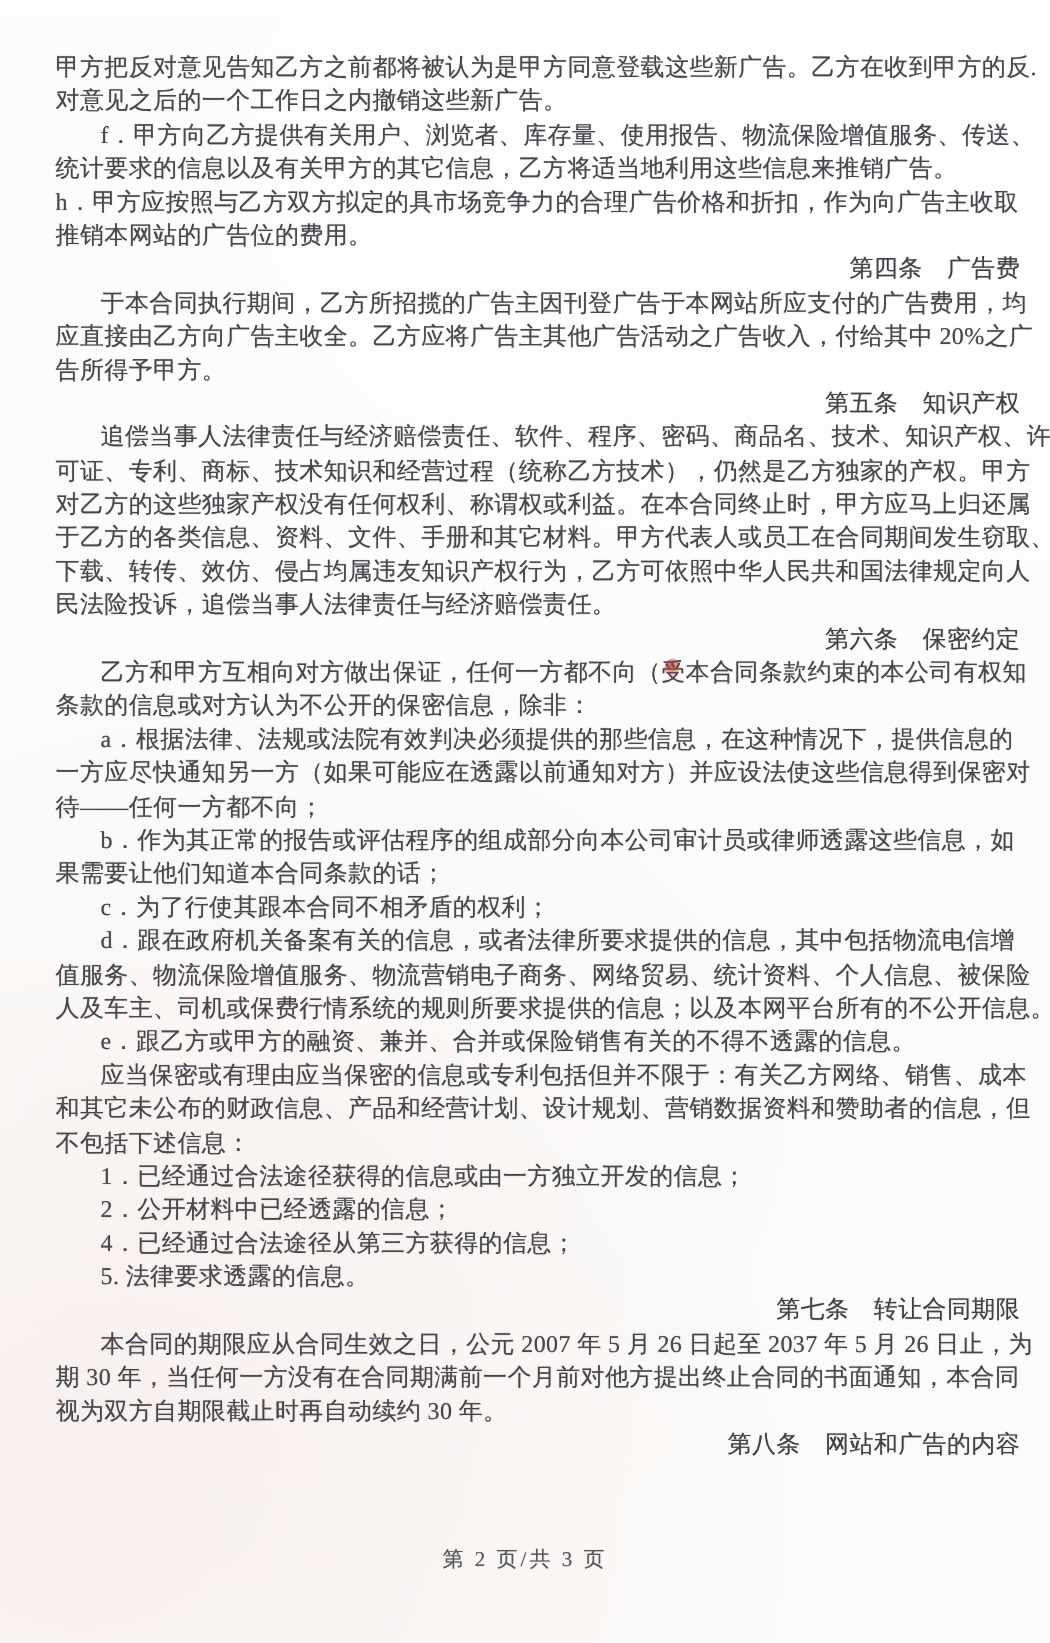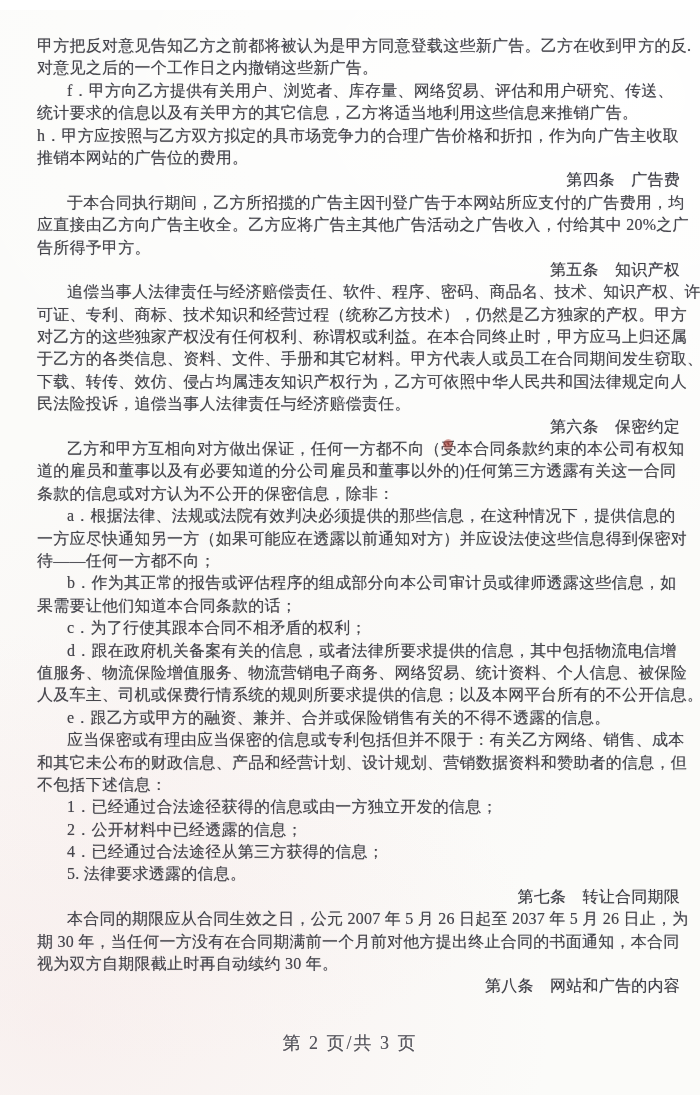--- a/index.html
+++ b/index.html
@@ -44,51 +44,50 @@
     height: 12px;
     border-radius: 55% 45% 50% 50%;
     opacity: 0.8;
   }
   .footer {
     position: absolute;
     top: 1021px;
     left: 0;
     width: 100%;
     text-align: center;
-    font-size: 18px;
+    font-size: 14px;
     letter-spacing: 2px;
     color: #55555c;
     text-shadow: 0 0 0.6px rgba(80,80,90,0.5);
   }
 </style>
 </head>
 <body>
 
 <div class="page" style="background: radial-gradient(900px 700px at 8% 92%, rgba(240, 210, 210, 0.28) 0%, rgba(240, 210, 210, 0) 55%), radial-gradient(700px 520px at 22% 68%, rgba(244, 224, 224, 0.18) 0%, rgba(244, 224, 224, 0) 60%), radial-gradient(1200px 800px at 85% 8%, rgb(255, 255, 255) 0%, rgba(255, 255, 255, 0) 60%), rgb(251, 251, 249); margin-top: 10px;">
   <div class="content">
       <div class="line">甲方把反对意见告知乙方之前都将被认为是甲方同意登载这些新广告。乙方在收到甲方的反.</div>
       <div class="line">对意见之后的一个工作日之内撤销这些新广告。</div>
-      <div class="line indent">f．甲方向乙方提供有关用户、浏览者、库存量、网络贸易、评估和用户研究、传送、</div>
+      <div class="line indent">f．甲方向乙方提供有关用户、浏览者、库存量、使用报告、物流保险增值服务、传送、</div>
       <div class="line">统计要求的信息以及有关甲方的其它信息，乙方将适当地利用这些信息来推销广告。</div>
       <div class="line">h．甲方应按照与乙方双方拟定的具市场竞争力的合理广告价格和折扣，作为向广告主收取</div>
       <div class="line">推销本网站的广告位的费用。</div>
       <div class="line heading">第四条　广告费</div>
       <div class="line indent">于本合同执行期间，乙方所招揽的广告主因刊登广告于本网站所应支付的广告费用，均</div>
       <div class="line">应直接由乙方向广告主收全。乙方应将广告主其他广告活动之广告收入，付给其中 20%之广</div>
       <div class="line">告所得予甲方。</div>
       <div class="line heading">第五条　知识产权</div>
       <div class="line indent">追偿当事人法律责任与经济赔偿责任、软件、程序、密码、商品名、技术、知识产权、许</div>
       <div class="line">可证、专利、商标、技术知识和经营过程（统称乙方技术），仍然是乙方独家的产权。甲方</div>
       <div class="line">对乙方的这些独家产权没有任何权利、称谓权或利益。在本合同终止时，甲方应马上归还属</div>
       <div class="line">于乙方的各类信息、资料、文件、手册和其它材料。甲方代表人或员工在合同期间发生窃取、</div>
       <div class="line">下载、转传、效仿、侵占均属违友知识产权行为，乙方可依照中华人民共和国法律规定向人</div>
       <div class="line">民法险投诉，追偿当事人法律责任与经济赔偿责任。</div>
       <div class="line heading">第六条　保密约定</div>
       <div class="line indent">乙方和甲方互相向对方做出保证，任何一方都不向（受本合同条款约束的本公司有权知</div>
-      <div class="line">道的雇员和董事以及有必要知道的分公司雇员和董事以外的)任何第三方透露有关这一合同</div>
       <div class="line">条款的信息或对方认为不公开的保密信息，除非：</div>
       <div class="line indent">a．根据法律、法规或法院有效判决必须提供的那些信息，在这种情况下，提供信息的</div>
       <div class="line">一方应尽快通知另一方（如果可能应在透露以前通知对方）并应设法使这些信息得到保密对</div>
       <div class="line">待——任何一方都不向；</div>
       <div class="line indent">b．作为其正常的报告或评估程序的组成部分向本公司审计员或律师透露这些信息，如</div>
       <div class="line">果需要让他们知道本合同条款的话；</div>
       <div class="line indent">c．为了行使其跟本合同不相矛盾的权利；</div>
       <div class="line indent">d．跟在政府机关备案有关的信息，或者法律所要求提供的信息，其中包括物流电信增</div>
       <div class="line">值服务、物流保险增值服务、物流营销电子商务、网络贸易、统计资料、个人信息、被保险</div>
       <div class="line">人及车主、司机或保费行情系统的规则所要求提供的信息；以及本网平台所有的不公开信息。</div>

